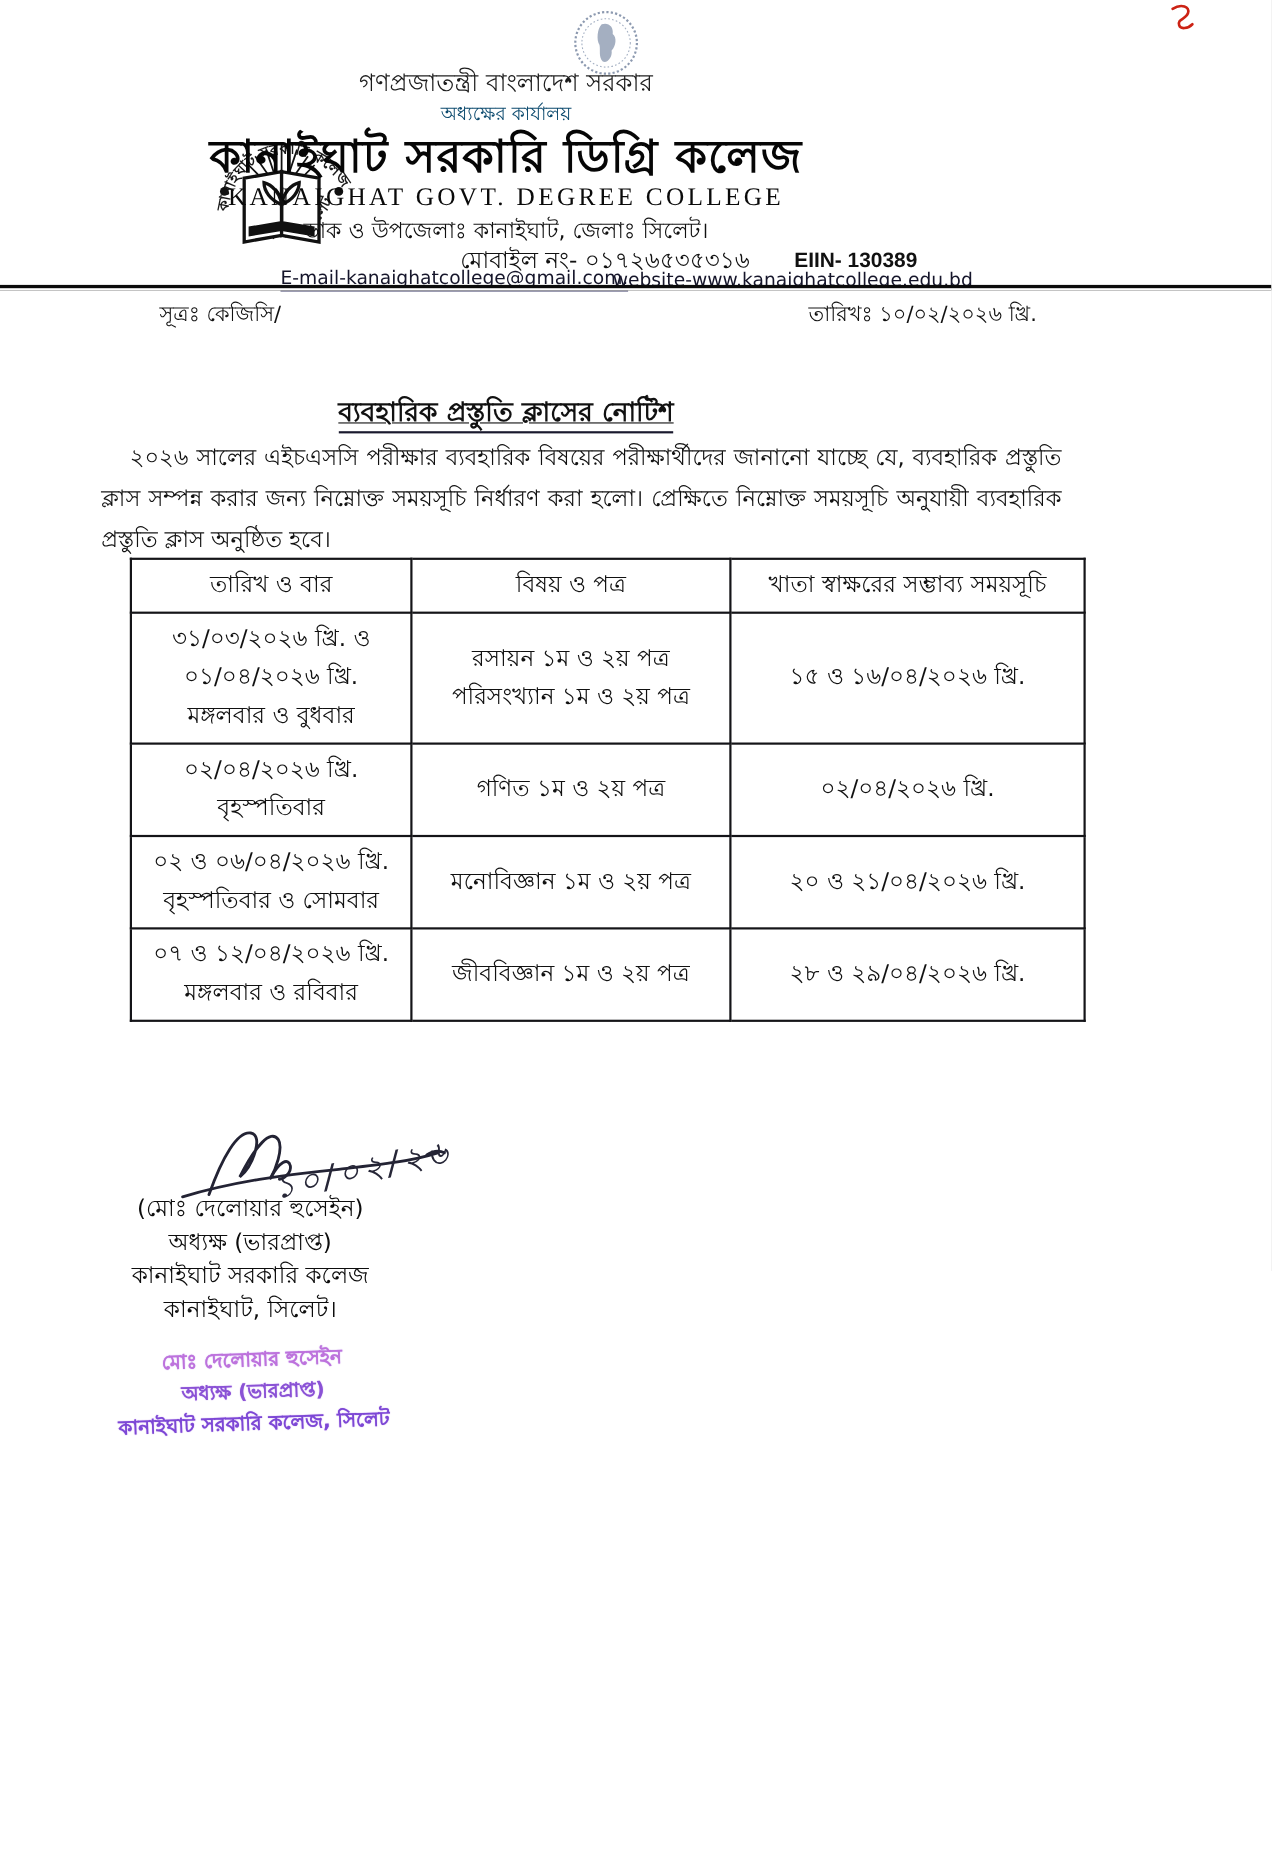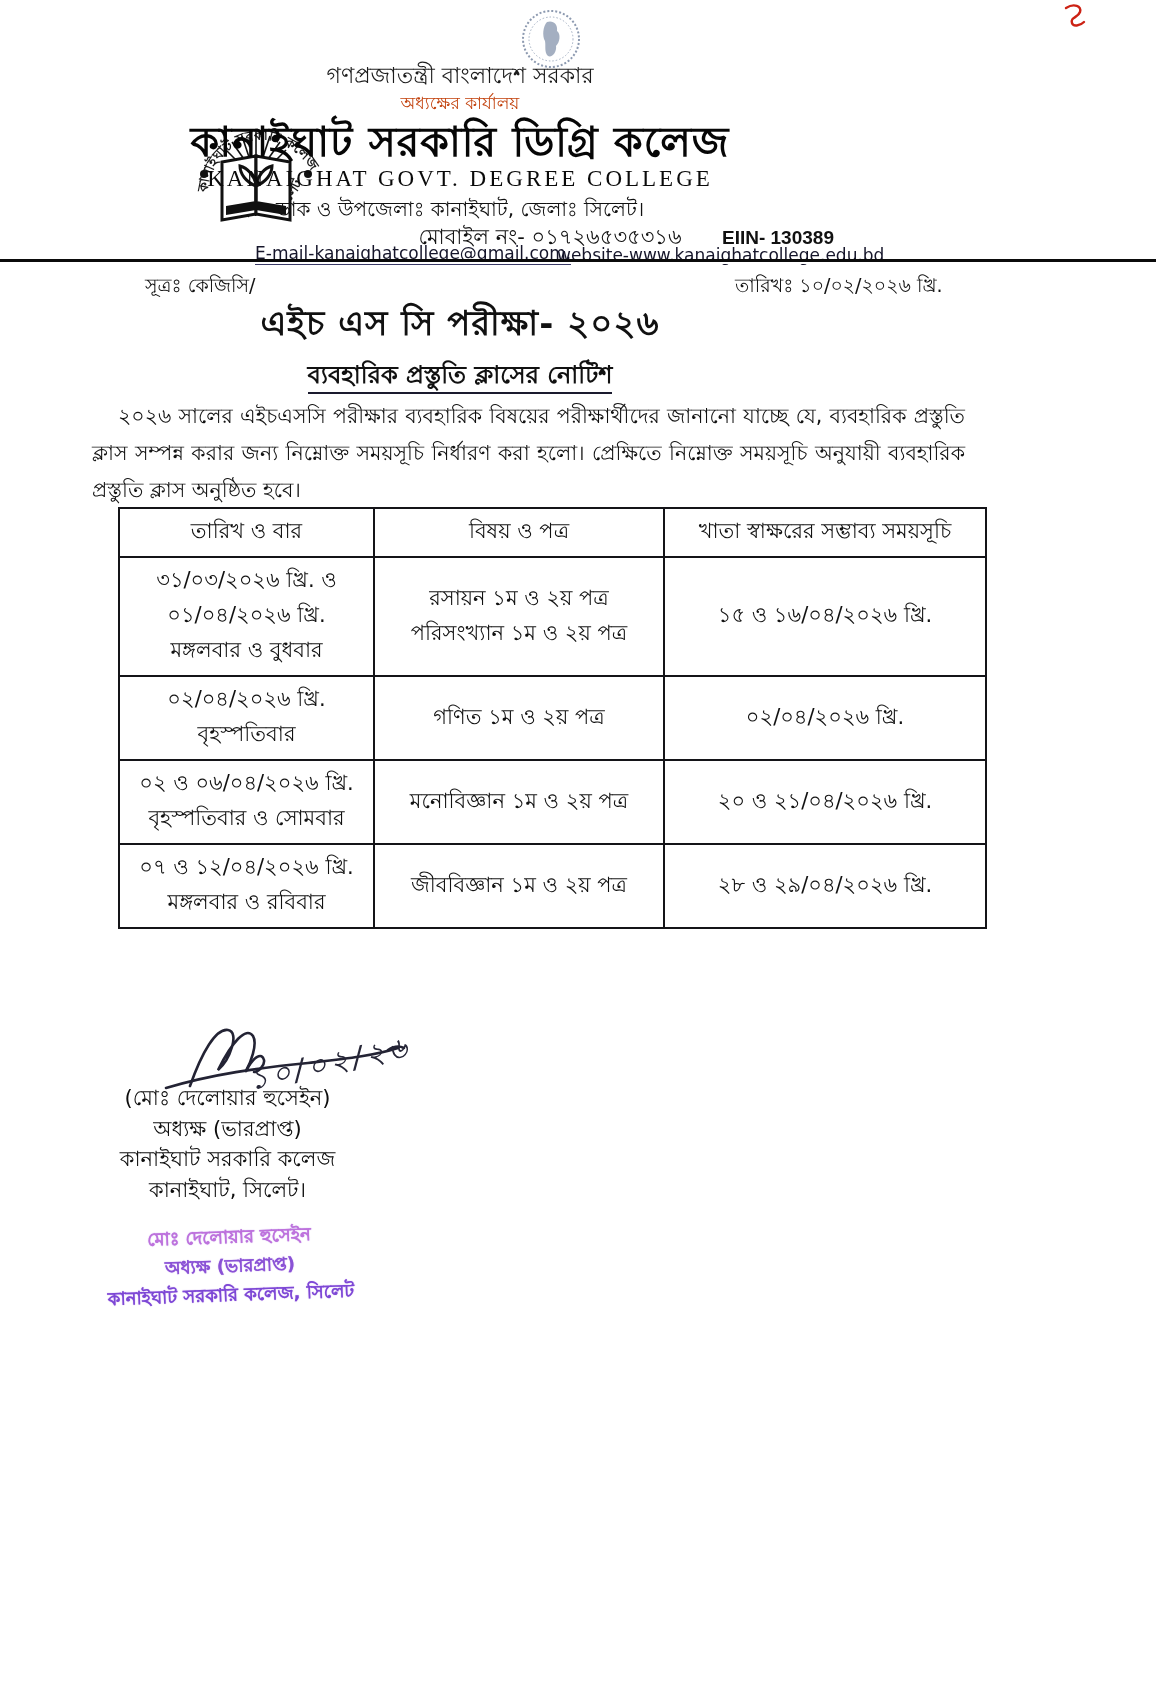--- a/index.html
+++ b/index.html
@@ -8,33 +8,33 @@
     width:1156px;height:1685px;
     margin:0 auto;
     background:#ffffff;
     font-family:"DejaVu Sans",sans-serif;
     color:#111;
     overflow:hidden;
   }
   .abs{position:absolute;}
   .ctr{left:0;width:920px;text-align:center;}
   .govt-line{top:58px;font-size:22px;color:#1c1c1c;}
-  .office-line{top:90px;font-size:17px;color:#c2410c;}
+  .office-line{top:90px;font-size:17px;color:#0c4a6e;}
   .college-bn{top:110px;font-size:41px;font-weight:bold;letter-spacing:1px;color:#060606;}
   .college-en{top:166px;font-size:23px;font-weight:normal;font-family:"Liberation Serif",serif;letter-spacing:3px;color:#0a0a0a;}
   .address-line{top:194px;font-size:20px;text-align:center;}
   .mobile-line{top:221px;left:0;width:1100px;text-align:center;font-size:21px;}
   .eiin{top:227px;left:722px;font-size:19px;font-weight:bold;font-family:"Liberation Sans",sans-serif;}
   .email-line{top:243px;left:255px;font-size:17px;color:#15152a;border-bottom:1px solid #3a3a66;padding-bottom:1px;}
   .website-line{top:245px;left:557px;font-size:17px;color:#15152a;}
   .divider{top:259px;left:0;width:1156px;height:3px;background:#0b0b0b;border-bottom:2px solid #ffffff;box-shadow:0 4px 0 -3px #222;}
   .ref-line{top:271px;left:145px;font-size:19px;}
   .date-line{top:271px;left:735px;font-size:19px;}
   .main-title{top:297px;font-size:34px;font-weight:bold;letter-spacing:1px;}
-  .subtitle-wrap{top:356px;}
+  .subtitle-wrap{top:356px;text-decoration:underline;}
   .subtitle-wrap span{font-size:24px;font-weight:bold;border-bottom:2px solid #1a1a2e;padding-bottom:3px;}
   .body-par{
     top:398px;left:92px;width:873px;
     font-size:20.5px;line-height:37px;
     text-align:justify;text-indent:26px;
   }
   table.sched{
     position:absolute;top:507px;left:118px;
     width:867px;border-collapse:collapse;table-layout:fixed;
   }
@@ -134,21 +134,20 @@
   <div class="abs mobile-line">মোবাইল নং- ০১৭২৬৫৩৫৩১৬</div>
   <div class="abs eiin">EIIN- 130389</div>
   <div class="abs email-line">E-mail-kanaighatcollege@gmail.com.</div>
   <div class="abs website-line">website-www.kanaighatcollege.edu.bd</div>
 
   <div class="abs divider"></div>
 
   <div class="abs ref-line">সূত্রঃ কেজিসি/</div>
   <div class="abs date-line">তারিখঃ ১০/০২/২০২৬ খ্রি.</div>
 
-  <div class="abs ctr main-title">এইচ এস সি পরীক্ষা- ২০২৬</div>
   <div class="abs ctr subtitle-wrap">
     <span>ব্যবহারিক প্রস্তুতি ক্লাসের নোটিশ</span>
   </div>
 
   <div class="abs body-par">২০২৬ সালের এইচএসসি পরীক্ষার ব্যবহারিক বিষয়ের পরীক্ষার্থীদের জানানো যাচ্ছে যে, ব্যবহারিক প্রস্তুতি ক্লাস সম্পন্ন করার জন্য নিম্নোক্ত সময়সূচি নির্ধারণ করা হলো। প্রেক্ষিতে নিম্নোক্ত সময়সূচি অনুযায়ী ব্যবহারিক প্রস্তুতি ক্লাস অনুষ্ঠিত হবে।</div>
 
   <table class="sched">
     <colgroup>
         <col class="c1">
         <col class="c2">

